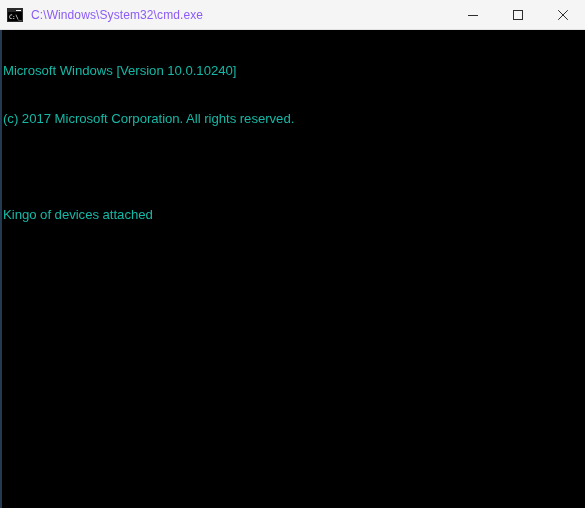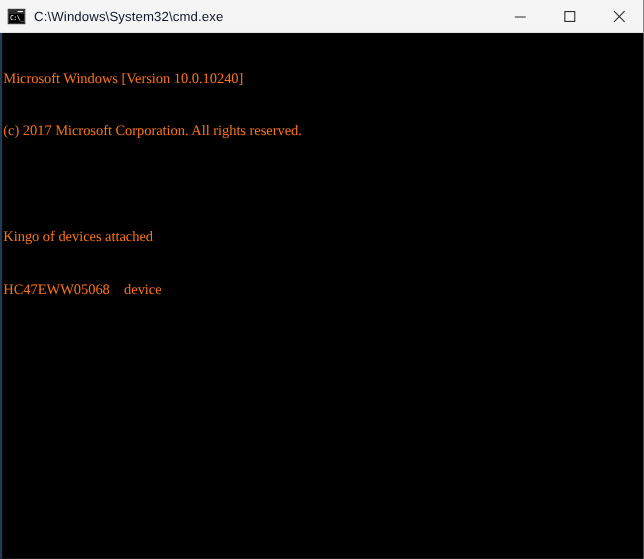--- a/index.html
+++ b/index.html
@@ -79,21 +79,21 @@
     letter-spacing: -0.5px;
     padding-left: 1px;
     box-sizing: border-box;
     overflow: hidden;
     white-space: nowrap;
   }
 
   #title-text {
     font-family: "Liberation Sans", sans-serif;
     font-size: 12px;
-    color: #0f172a;
+    color: #8b5cf6;
     line-height: 30px;
     white-space: nowrap;
     letter-spacing: 0.1px;
     flex: 1 1 auto;
     overflow: hidden;
   }
 
   #window-controls {
     display: flex;
     height: 30px;
@@ -120,24 +120,24 @@
   
   #terminal {
     flex: 1 1 auto;
     background: #000000;
     border-left: 2px solid #243a52;
     box-sizing: border-box;
     overflow: hidden;
     padding: 0;
   }
   #console-lines {
-    font-family: Liberation Serif, serif;
+    font-family: Liberation Sans, sans-serif;
     font-size: 13.2px;
     line-height: 16px;
-    color: #f97316;
+    color: #14b8a6;
     white-space: pre;
     letter-spacing: -0.05px;
     padding-top: 1px;
     padding-left: 1px;
     margin: 0;
   }
   .console-line {
     white-space: pre;
     min-height: 16px;
     display: block;
@@ -180,17 +180,16 @@
 
     </div>
   </div>
 
   <div id="terminal">
     <div id="console-lines">
       <span class="console-line">Microsoft Windows [Version 10.0.10240]</span>
       <span class="console-line">(c) 2017 Microsoft Corporation. All rights reserved.</span>
       <span class="console-line">&nbsp;</span>
       <span class="console-line">Kingo of devices attached</span>
-      <span class="console-line">HC47EWW05068    device</span>
     </div>
   </div>
 
 </div>
 
 </body></html>

